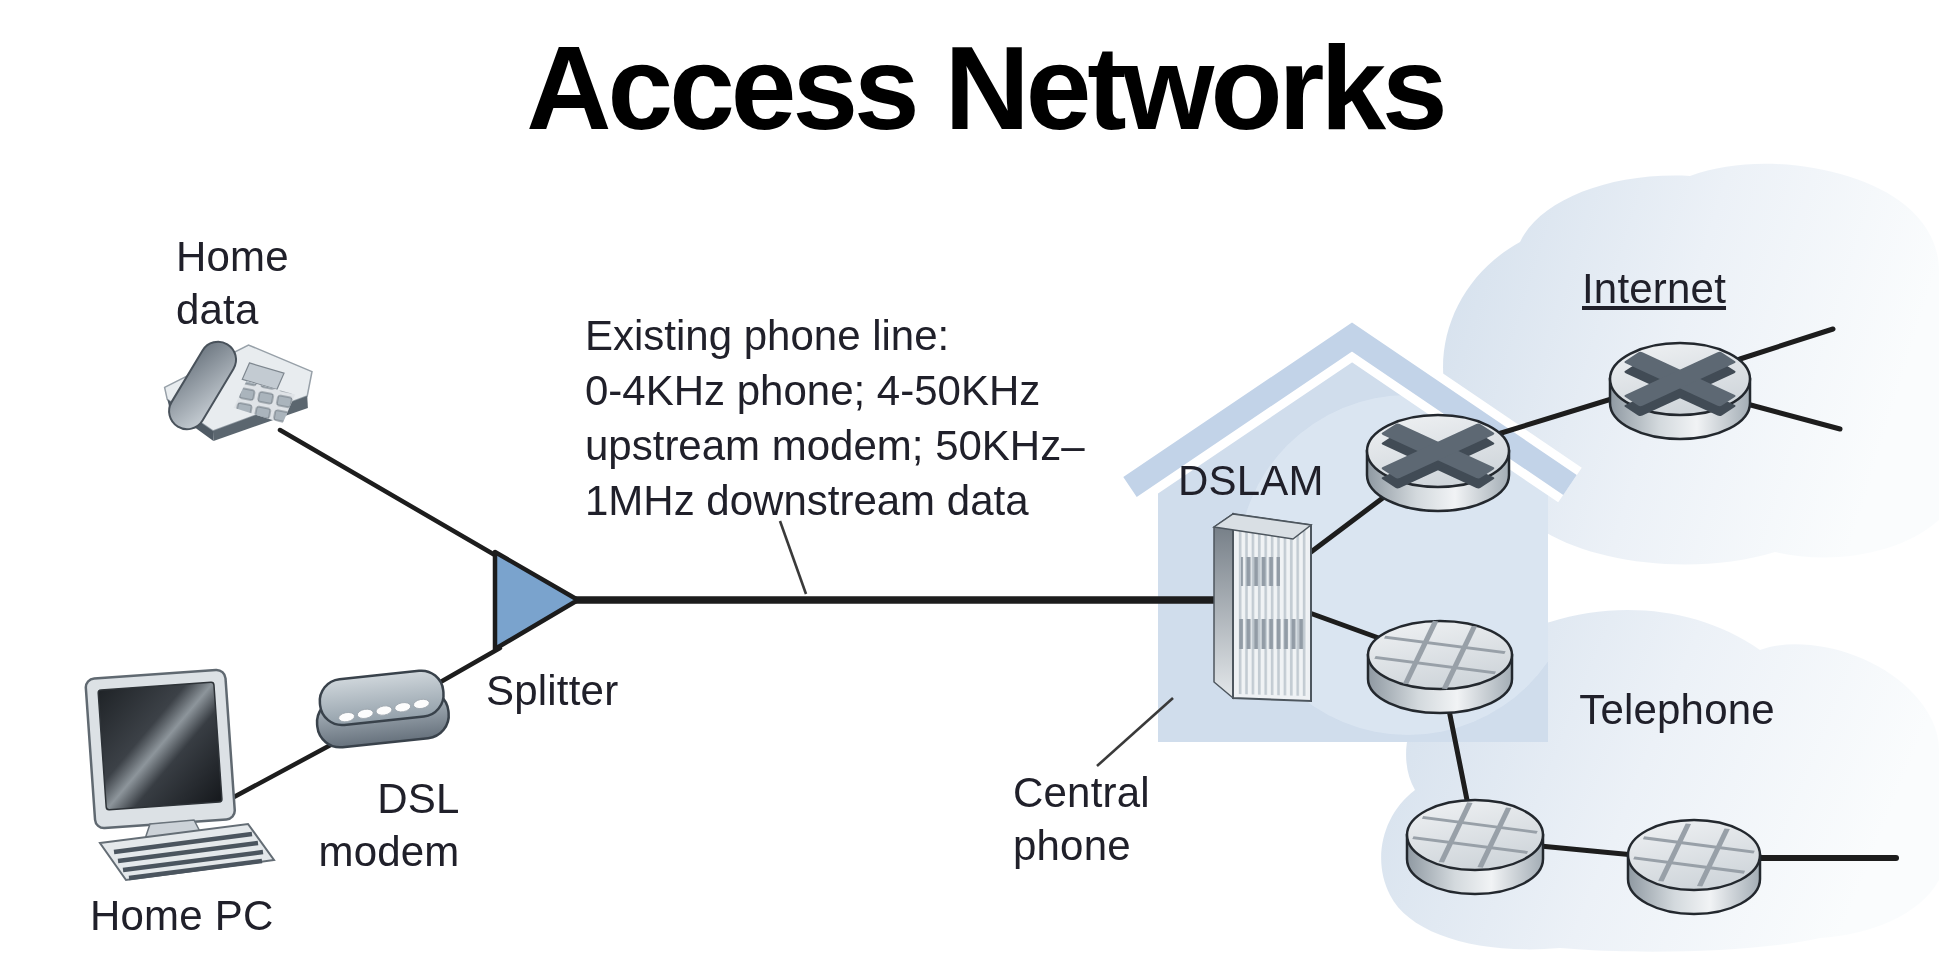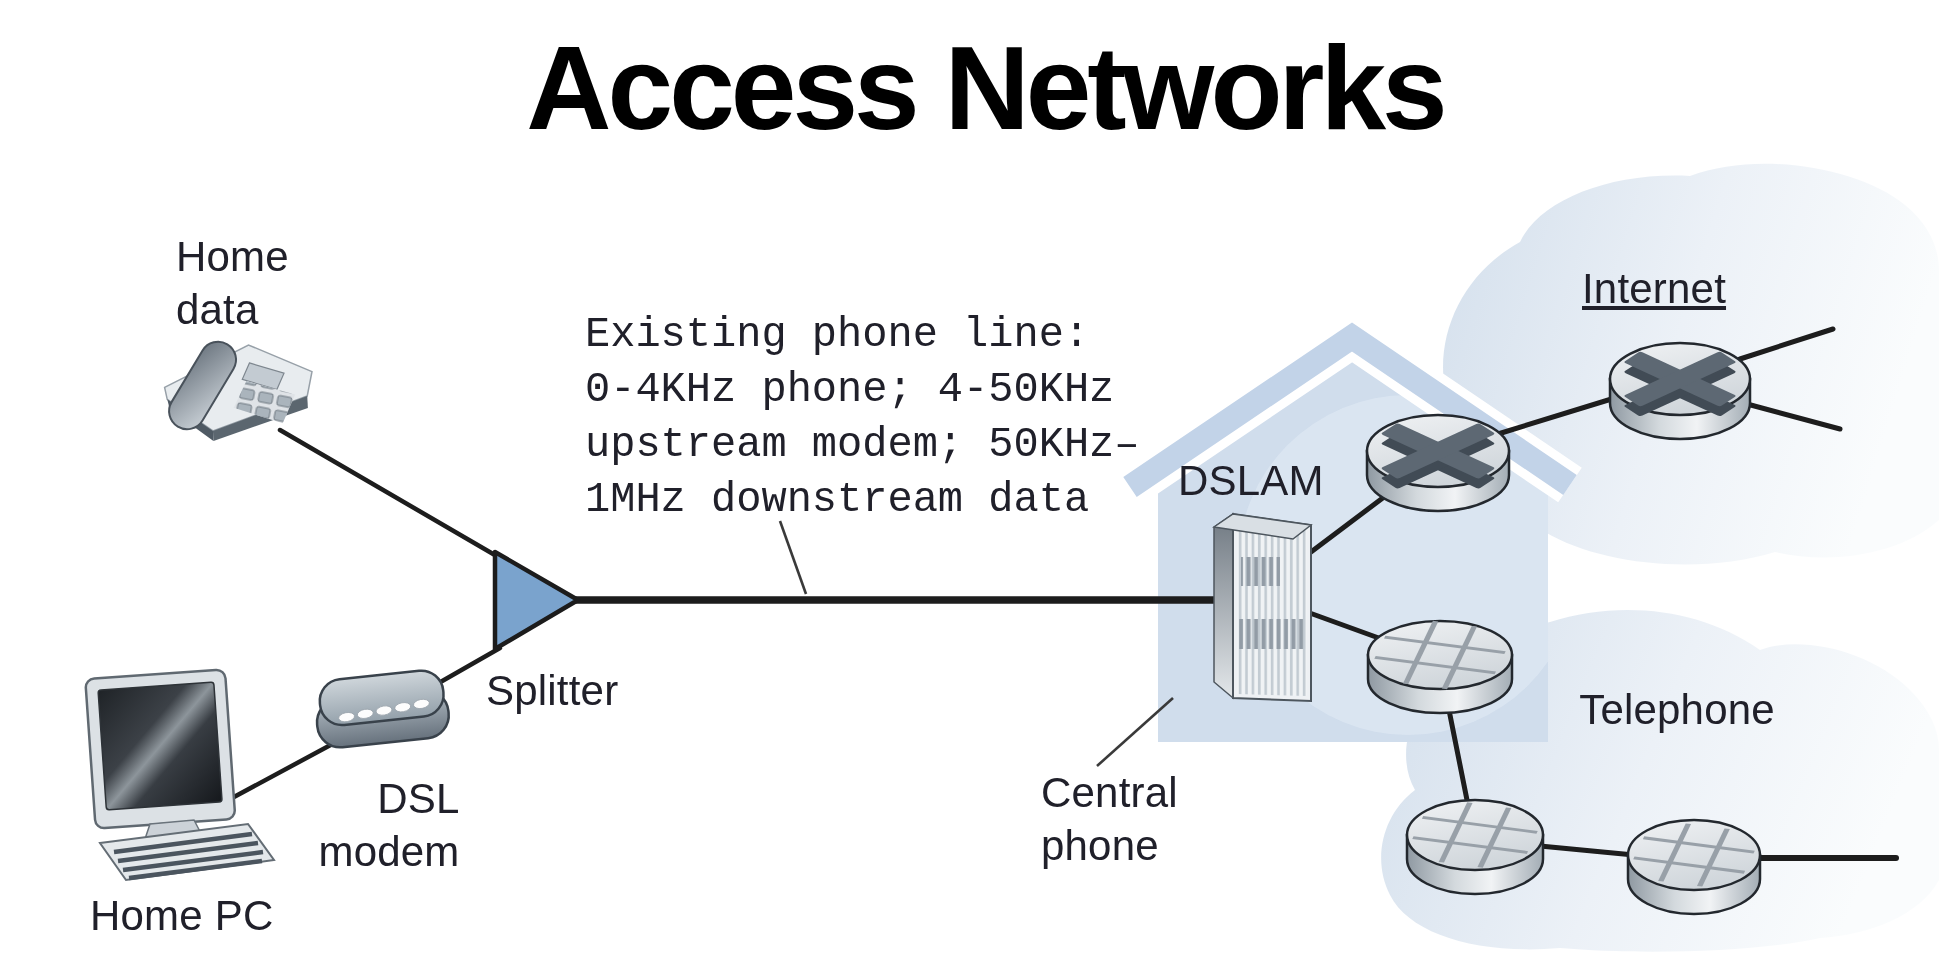--- a/index.html
+++ b/index.html
@@ -9,21 +9,21 @@
   svg{position:absolute;left:0;top:0;}
   .lbl{position:absolute;font-size:42px;line-height:53px;color:var(--label_ink,#20202a);
        letter-spacing:.2px;white-space:nowrap;}
   .lbl span{display:block;}
   .center{transform:translateX(-50%);text-align:right;}
   .title{position:absolute;left:985px;top:21px;transform:translateX(-50%);
          font-size:118px;line-height:135px;font-weight:700;letter-spacing:-4px;
          color:var(--title_ink,#000);white-space:nowrap;}
   .annot{position:absolute;left:585px;top:308px;font-size:42px;line-height:55px;
          color:var(--label_ink,#20202a);white-space:nowrap;}
-  .annot span{display:block;font-family:Liberation Mono, monospace;}
+  .annot span{display:block;}
   .wire{stroke:var(--line_black,#1d1d1d);fill:none;stroke-linecap:round;}
   .leader{stroke:#3a3a3a;stroke-width:2.6;fill:none;}
   .splitter{fill:var(--splitter_blue,#7aa3cd);stroke:#1c1c1c;stroke-width:4.5;stroke-linejoin:round;}
   .house{fill:var(--house_blue,#d0ddec);}
   .roofwhite{stroke:#ffffff;stroke-width:42;fill:none;stroke-linejoin:miter;}
   .roofband{stroke:var(--roof_band_blue,#c2d3e8);stroke-width:24;fill:none;stroke-linejoin:miter;}
   .cyl{stroke:#23282e;stroke-width:2.5;}
 </style>
 </head>
 <body>
@@ -261,21 +261,21 @@
 </div>
 
 <div class="lbl" style="left:90px;top:889px;">
   <span>Home PC</span>
 </div>
 
 <div class="lbl" style="left:1178px;top:454px;">
   <span>DSLAM</span>
 </div>
 
-<div class="lbl" style="left:1013px;top:766px;margin-left:28px;">
+<div class="lbl" style="left:1013px;top:766px;">
   <span>Central</span>
   <span>phone</span>
 </div>
 
 <div class="lbl" style="left:1582px;top:262px;text-decoration:underline;">
   <span>Internet</span>
 </div>
 
 <div class="lbl center" style="left:1677px;top:683px;">
   <span>Telephone</span>

